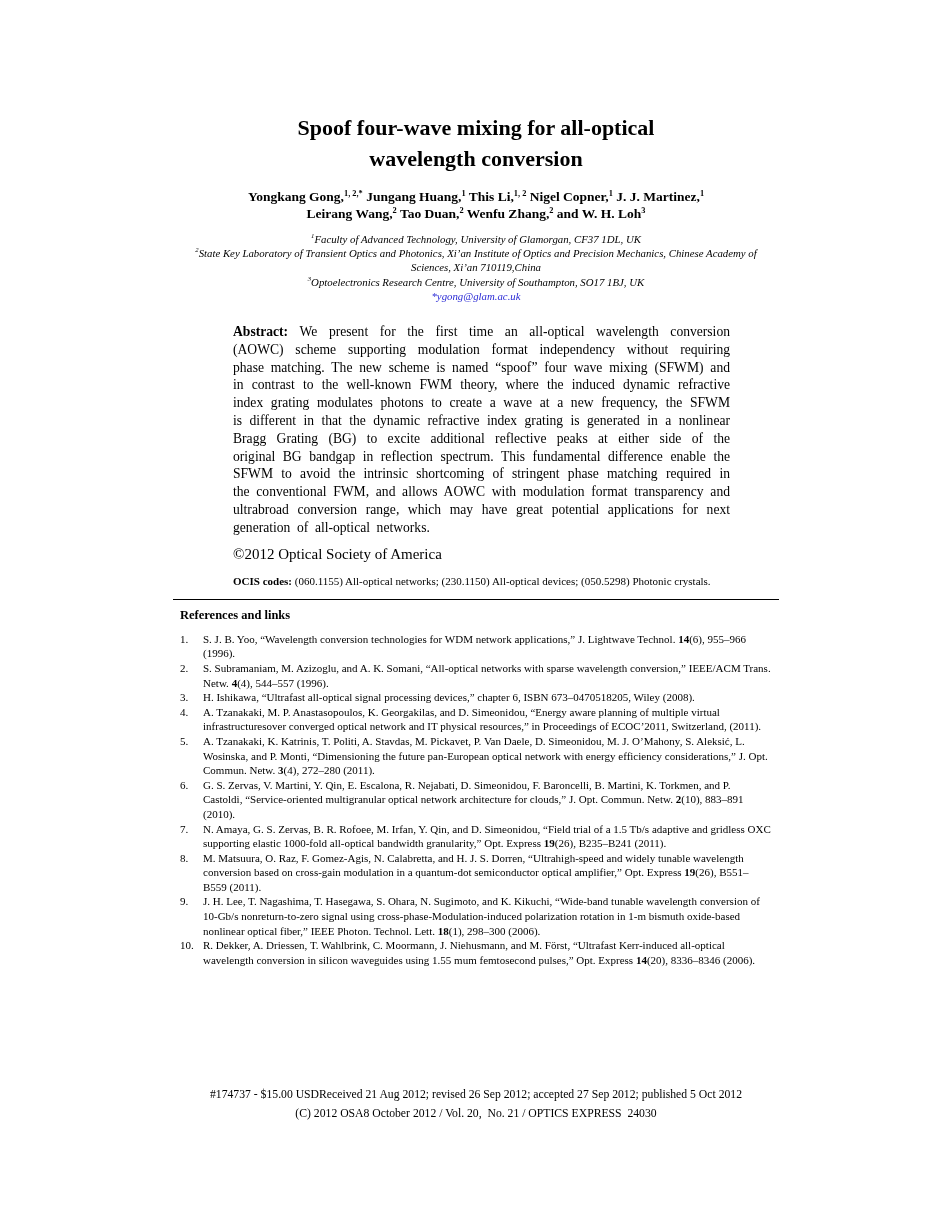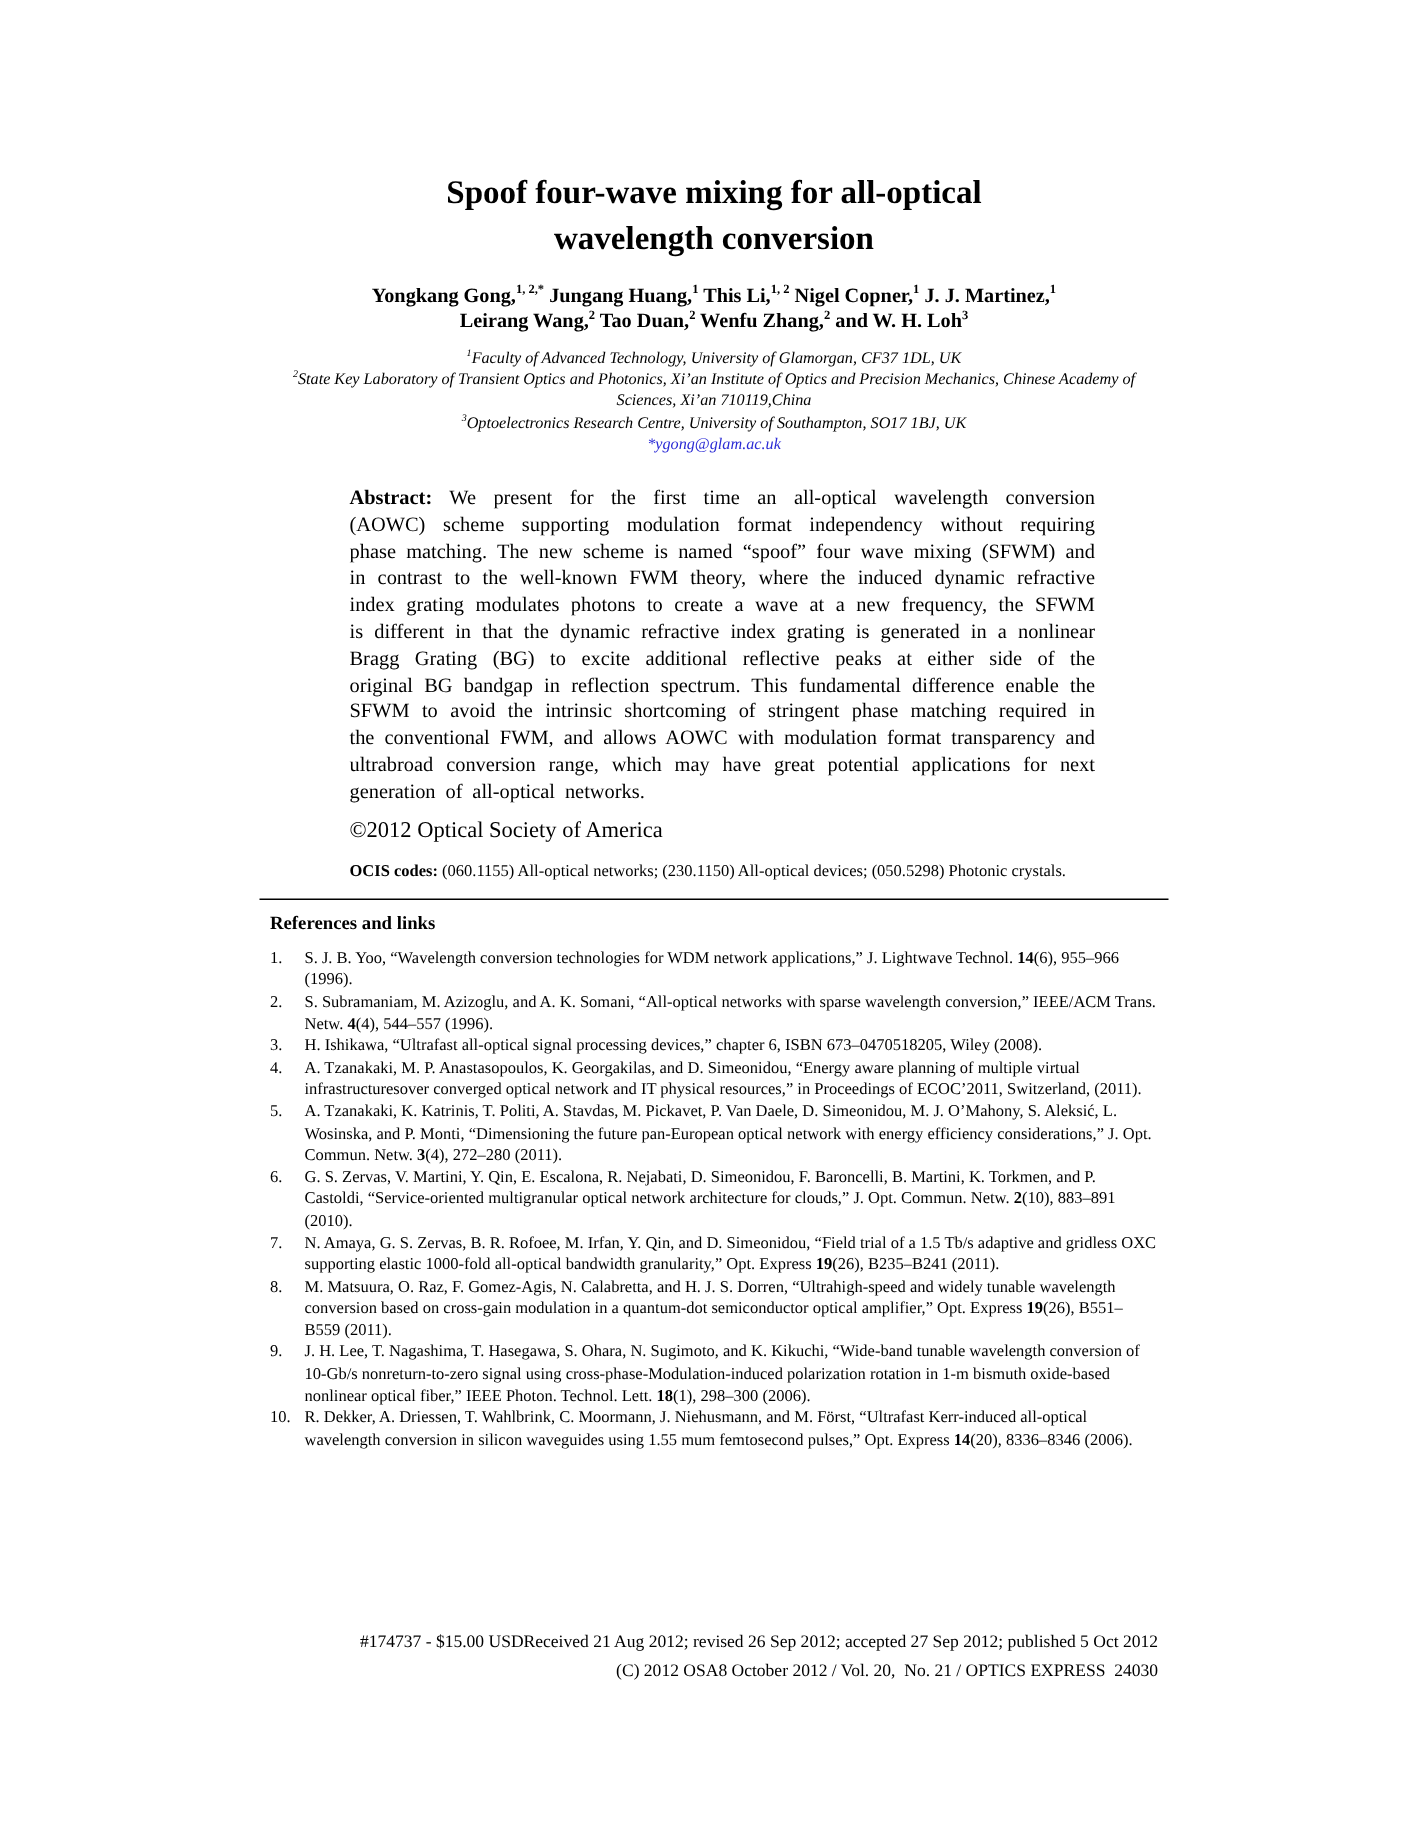--- a/index.html
+++ b/index.html
@@ -19,21 +19,21 @@
   .copyright{margin:9px 42px 0 53px;font-size:15px;}
   .ocis{margin:11px 42px 0 53px;font-size:11px;line-height:14.2px;text-align:justify;}
   .ocis-label{font-weight:700;}
   .rule{margin-top:11px;margin-left:-7px;width:606px;border:none;border-top:1.6px solid #000;height:0;}
   .refs-heading{margin-top:8px;font-size:12.5px;font-weight:700;}
   .refs{margin-top:9px;font-size:11px;line-height:14.6px;list-style:none;padding:0;}
   .ref{display:flex;align-items:flex-start;}
   .ref-num{flex:0 0 23px;}
   .ref-text{flex:1 1 auto;}
   .footer{position:absolute;left:180px;top:1086px;width:592px;font-size:11.7px;line-height:18.6px;}
-  .frow{display:flex;justify-content:flex-end;white-space:pre;}
+  .frow{display:flex;justify-content:center;white-space:pre;}
   .b{font-weight:700;}
 </style>
 </head>
 <body>
 
 <div class="page">
   <div class="content">
 
     <div class="title">
       <div>Spoof four-wave mixing for all-optical</div>

